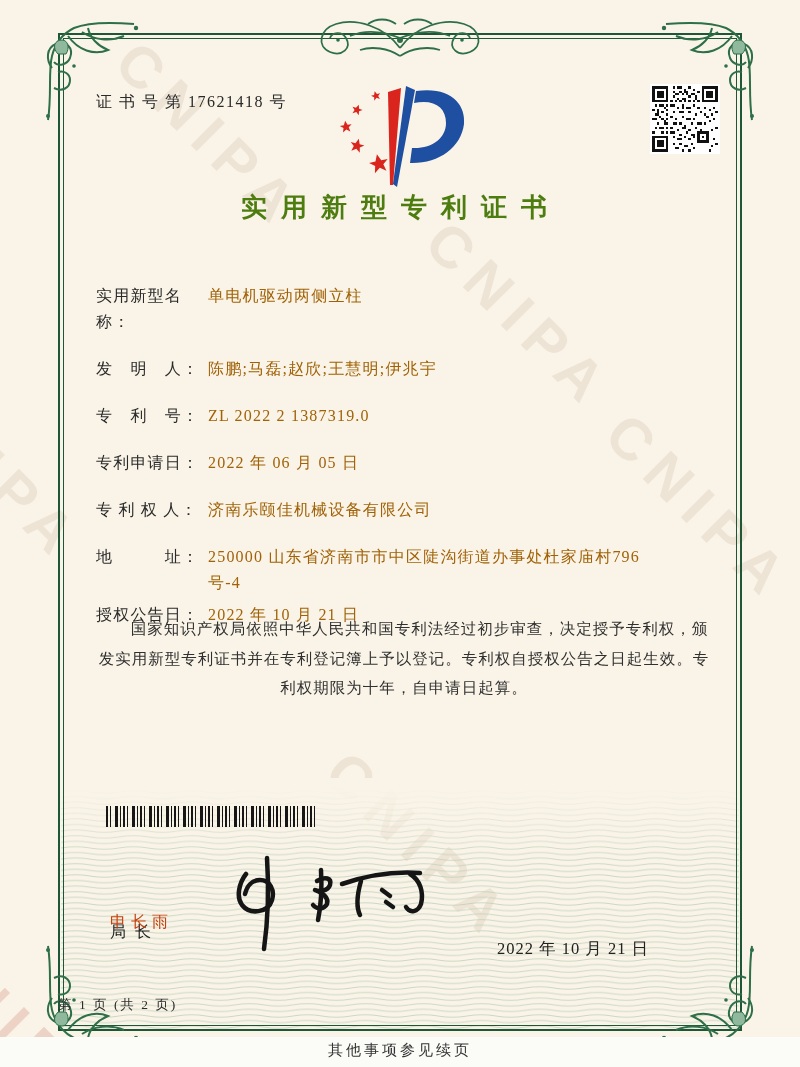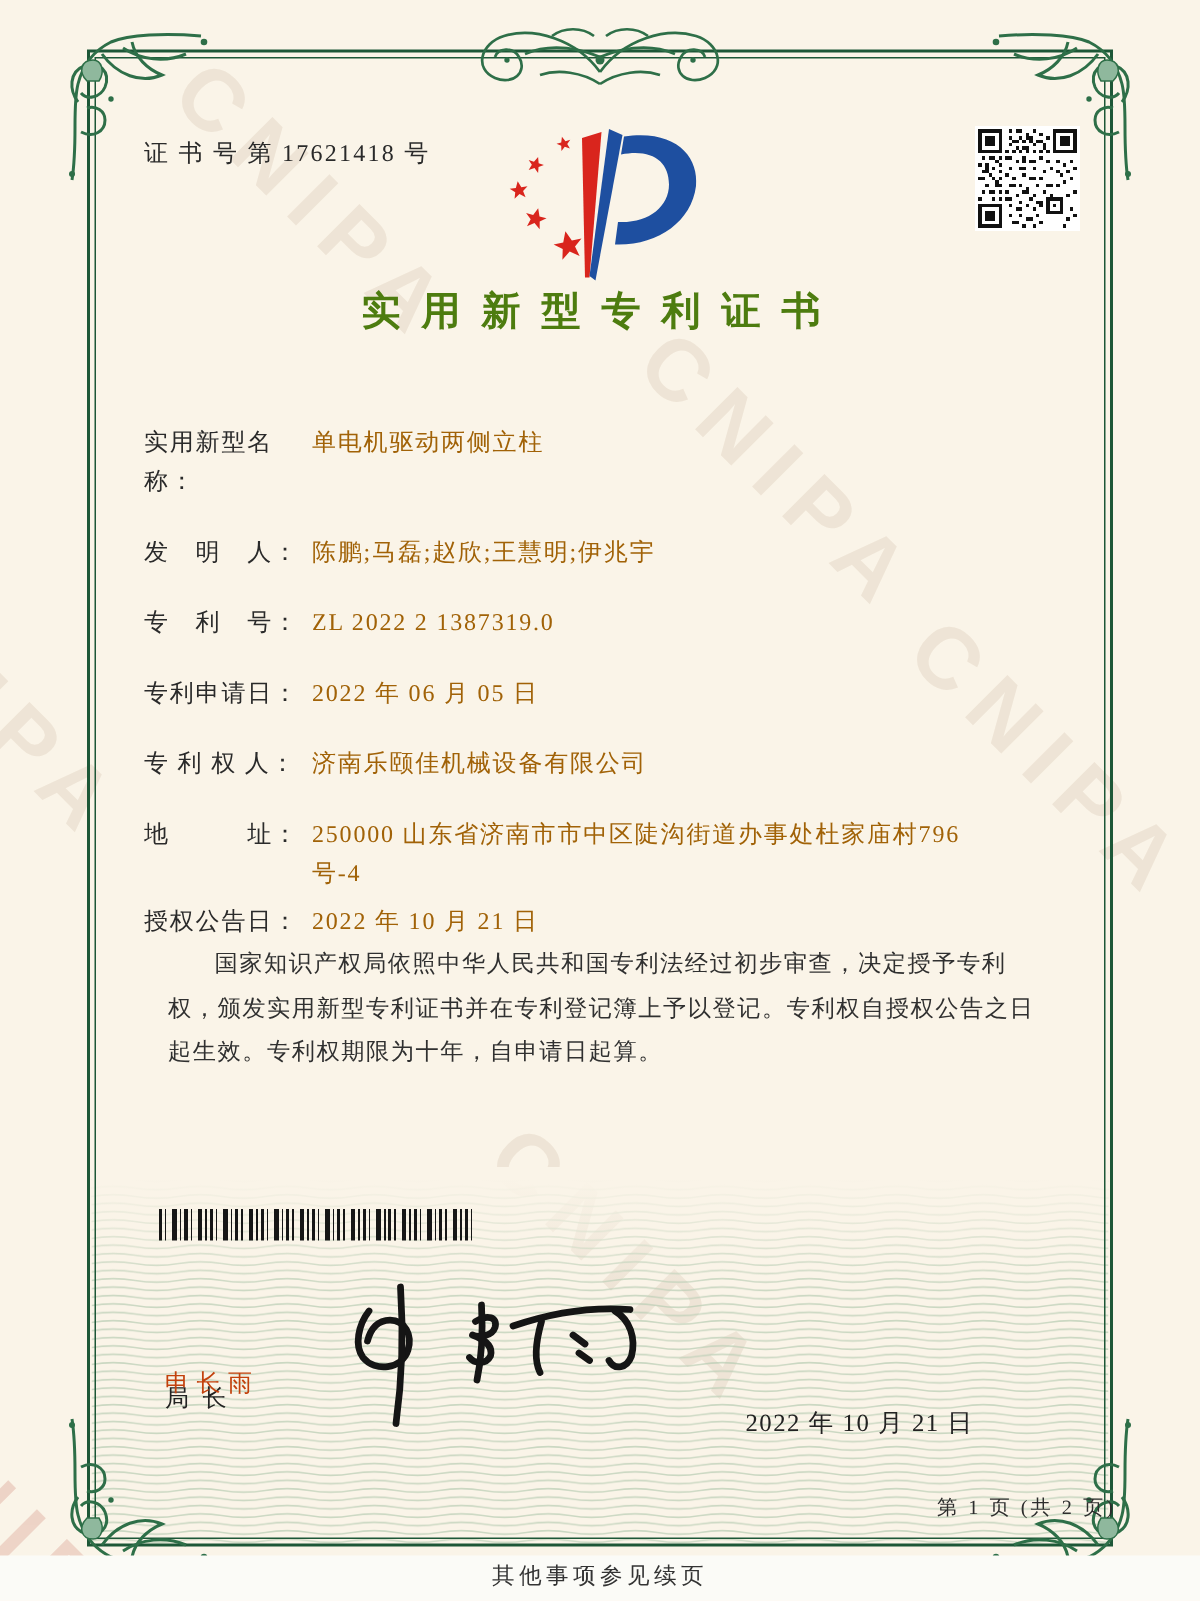--- a/index.html
+++ b/index.html
@@ -30,30 +30,30 @@
   
   .fields{position:absolute;left:96px;top:283px;width:620px;font-size:16px;}
   .row{margin-bottom:21px;line-height:26px;letter-spacing:1.2px;position:relative;}
   .row.address{margin-bottom:6px;}
   .lbl{display:inline-block;width:112px;vertical-align:top;color:#2a2a2a;}
   .val{display:inline-block;vertical-align:top;color:#a16207;}
   .val.addr{max-width:432px;}
   .grant2{position:absolute;left:324px;top:0;white-space:nowrap;}
   
   .paras{position:absolute;left:96px;top:612px;width:616px;}
-  .paras p{margin:16px;text-indent:2em;font-size:15.5px;line-height:29.5px;letter-spacing:1px;color:#303030;}
+  .paras p{margin:2px;text-indent:2em;font-size:15.5px;line-height:29.5px;letter-spacing:1px;color:#303030;text-align:center;}
   
   .barcode{position:absolute;left:106px;top:806px;width:212px;height:21px;
     background:
       repeating-linear-gradient(90deg,#161616 0 2px,rgba(0,0,0,0) 2px 4px,#161616 4px 5px,rgba(0,0,0,0) 5px 9px,#161616 9px 12px,rgba(0,0,0,0) 12px 14px,#161616 14px 15px,rgba(0,0,0,0) 15px 17px);}
   .sig-title{position:absolute;left:110px;top:876px;font-size:16px;letter-spacing:9px;color:#222;margin-top:46px;}
   .sig-name{position:absolute;left:110px;top:912px;font-size:16px;letter-spacing:5px;color:#c2410c;}
   .signature{position:absolute;left:222px;top:848px;}
   .issue-date{position:absolute;left:468px;top:938px;width:210px;text-align:center;font-size:16.5px;letter-spacing:1px;color:#222;}
-  .page-info{position:absolute;left:58px;top:996px;width:686px;text-align:right;font-size:13.5px;letter-spacing:2px;color:#2d2d2d;}
+  .page-info{position:absolute;left:58px;top:996px;width:686px;text-align:left;font-size:13.5px;letter-spacing:2px;color:#2d2d2d;}
   .cont-note{position:absolute;left:0;top:1041px;width:800px;text-align:center;font-size:15px;letter-spacing:3px;color:#333;}
   .orn{position:absolute;}
 </style>
 </head>
 <body>
 
 <div class="page">
 
   <div class="wm" style="left:150px;top:28px;">CNIPA</div>
   <div class="wm" style="left:460px;top:208px;">CNIPA</div>

